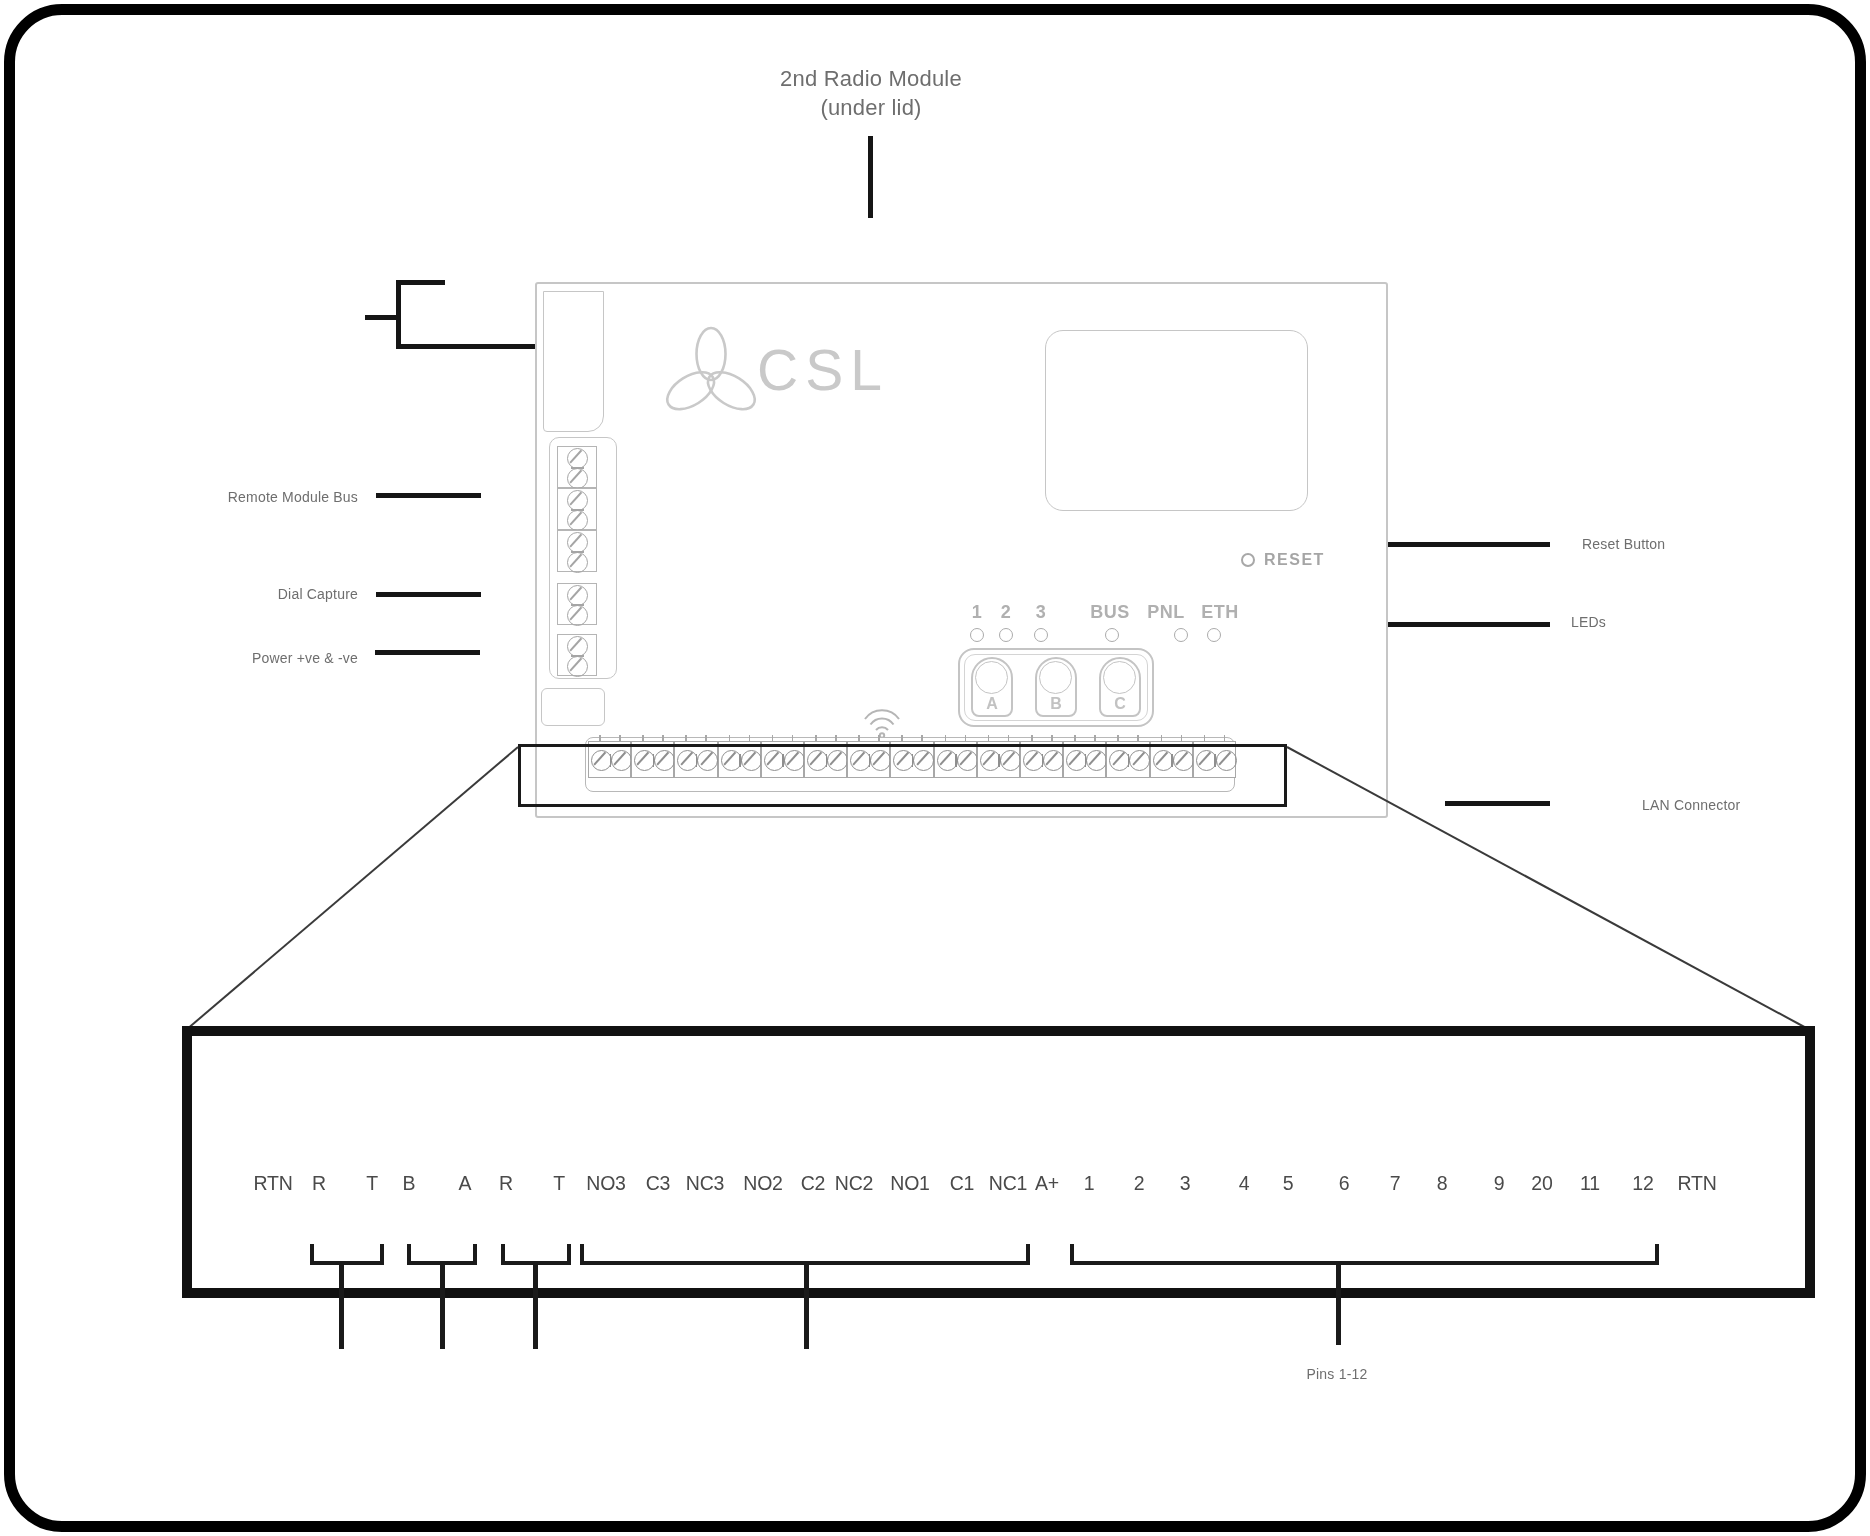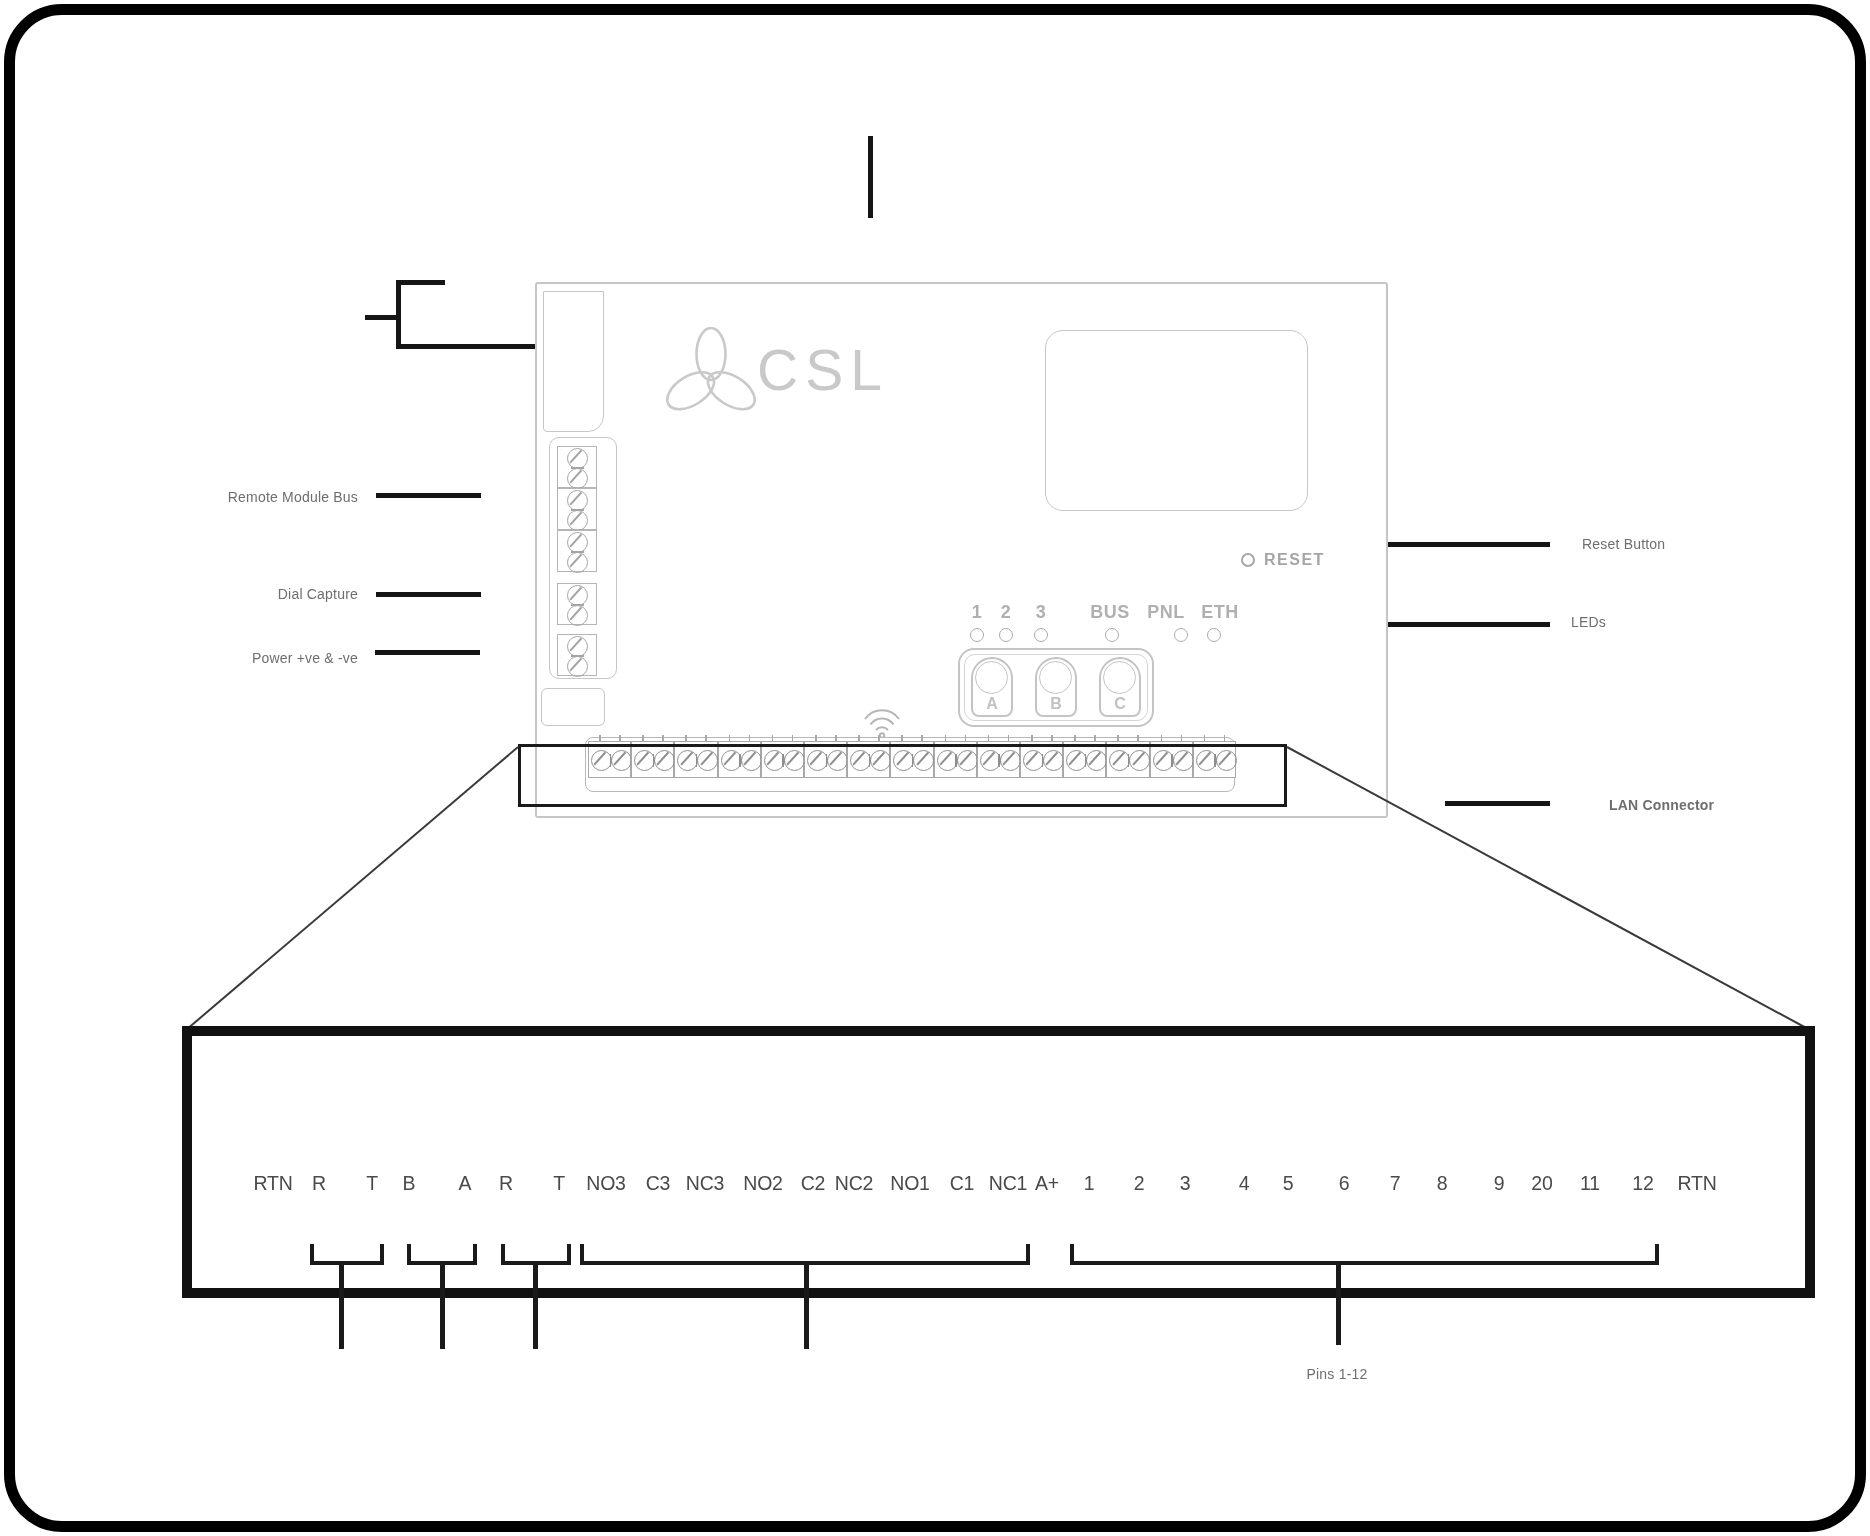--- a/index.html
+++ b/index.html
@@ -43,20 +43,24 @@
   .cluster::after{content:"";position:absolute;left:4px;top:4px;right:4px;bottom:4px;border:1.5px solid #d4d4d4;border-radius:11px;}
   .brand{color:#c9c9c9;font-size:57px;letter-spacing:7px;font-weight:400;}
   .resetlbl{color:#a5a5a5;font-size:16px;font-weight:bold;letter-spacing:1.5px;}
 </style>
 </head>
 <body>
 
 <div id="canvas">
   <div class="abs frame"></div>
 
+  <div class="abs lbl center" style="left:671px;top:64px;width:400px;font-size:22px;line-height:29px;">
+    <div>2nd Radio Module</div>
+    <div>(under lid)</div>
+  </div>
   <div class="abs cline" style="left:868px;top:136px;width:5px;height:82px;"></div>
 
   <div class="abs cline" style="left:365px;top:315px;width:36px;height:5px;"></div>
   <div class="abs cline" style="left:396px;top:280px;width:5px;height:69px;"></div>
   <div class="abs cline" style="left:396px;top:280px;width:49px;height:5px;"></div>
   <div class="abs cline" style="left:396px;top:344px;width:148px;height:5px;"></div>
 
   <div class="abs lbl right" style="left:108px;top:484px;width:250px;">Remote Module Bus</div>
   <div class="abs cline" style="left:376px;top:493px;width:105px;height:5px;"></div>
 
@@ -65,21 +69,21 @@
 
   <div class="abs lbl right" style="left:108px;top:645px;width:250px;">Power +ve &amp; -ve</div>
   <div class="abs cline" style="left:375px;top:650px;width:105px;height:5px;"></div>
 
   <div class="abs lbl" style="left:1582px;top:531px;">Reset Button</div>
   <div class="abs cline" style="left:1386px;top:542px;width:164px;height:5px;"></div>
 
   <div class="abs lbl" style="left:1571px;top:609px;">LEDs</div>
   <div class="abs cline" style="left:1297px;top:622px;width:253px;height:5px;"></div>
 
-  <div class="abs lbl" style="left:1609px;top:792px;font-weight:bold;">LAN Connector</div>
+  <div class="abs lbl" style="left:1642px;top:792px;">LAN Connector</div>
   <div class="abs cline" style="left:1445px;top:801px;width:105px;height:5px;"></div>
 
   <div class="abs gline" style="left:535px;top:282px;width:853px;height:536px;border-width:2px;border-radius:3px;"></div>
   <div class="abs gline" style="left:543px;top:291px;width:61px;height:141px;border-radius:0 0 16px 4px;"></div>
   <div class="abs gline" style="left:549px;top:437px;width:68px;height:242px;border-radius:10px;"></div>
   <div class="abs gline" style="left:541px;top:688px;width:64px;height:38px;border-radius:6px;"></div>
 
   <svg class="abs" style="left:663px;top:326px;" width="96" height="90" viewBox="0 0 96 90">
     <g transform="translate(48,52)" fill="none" stroke="#c9c9c9" stroke-width="2.6">
       <ellipse rx="14.5" ry="26" cy="-24" transform="rotate(0)"></ellipse>

